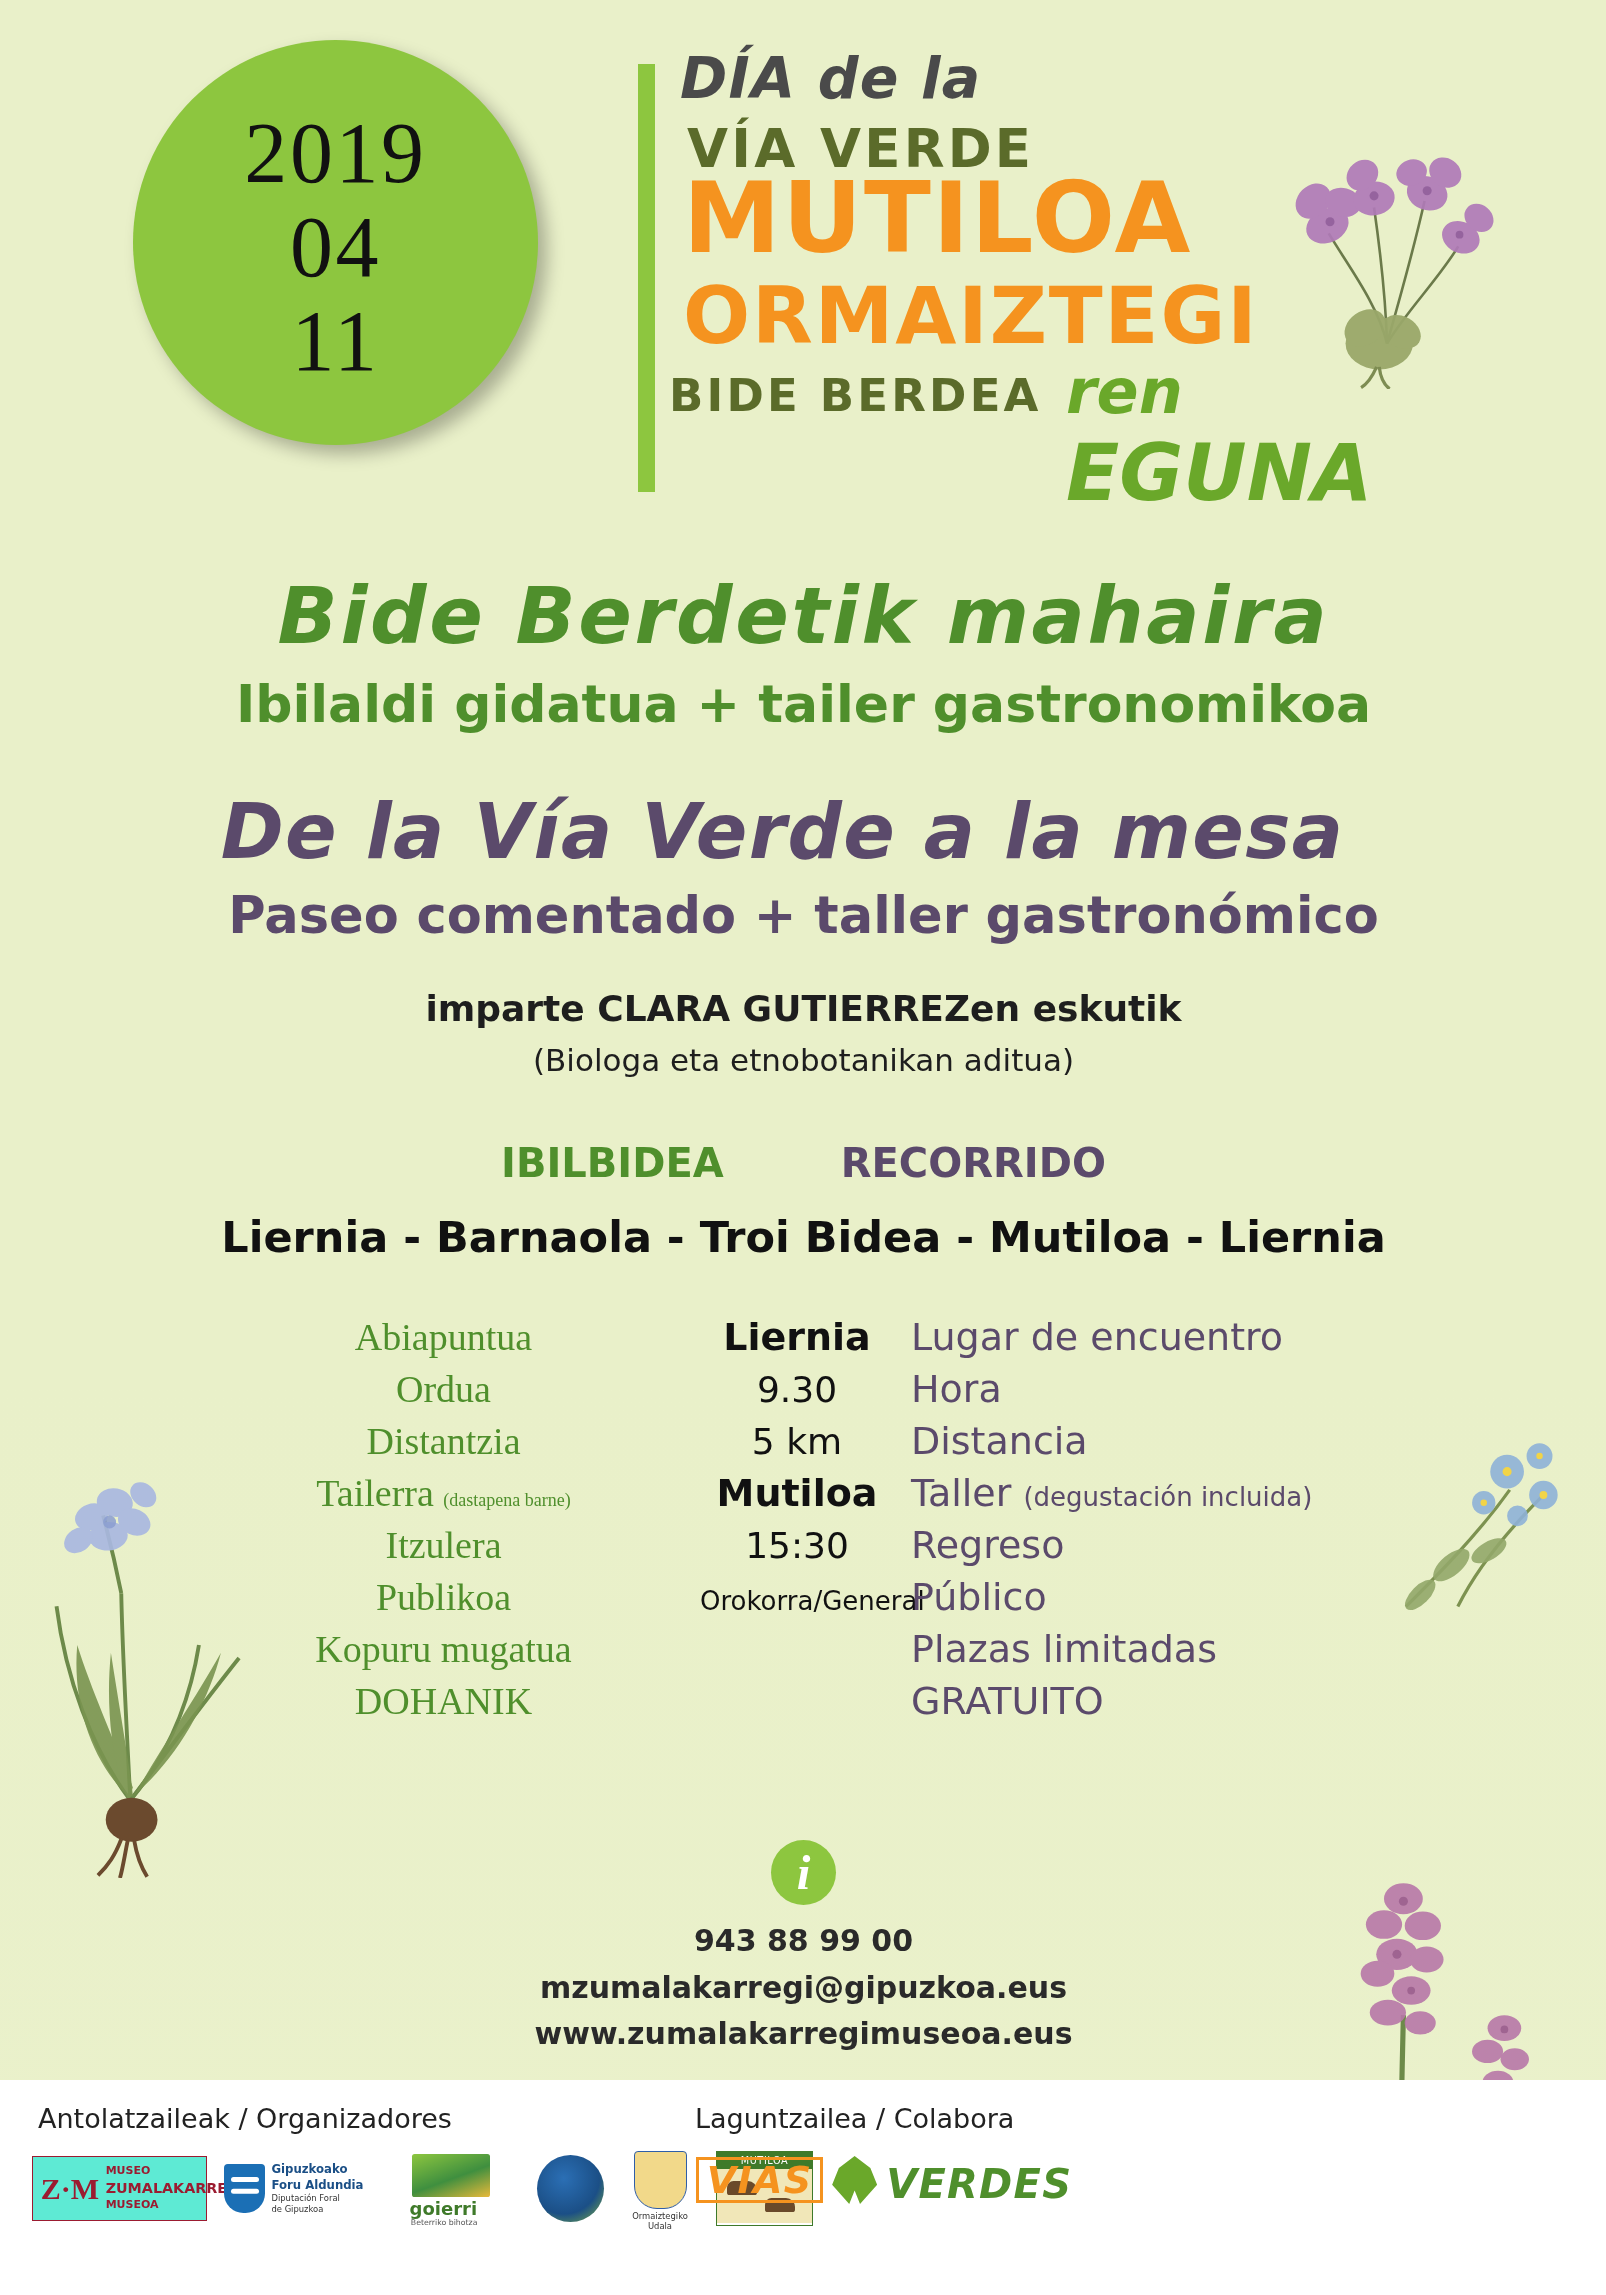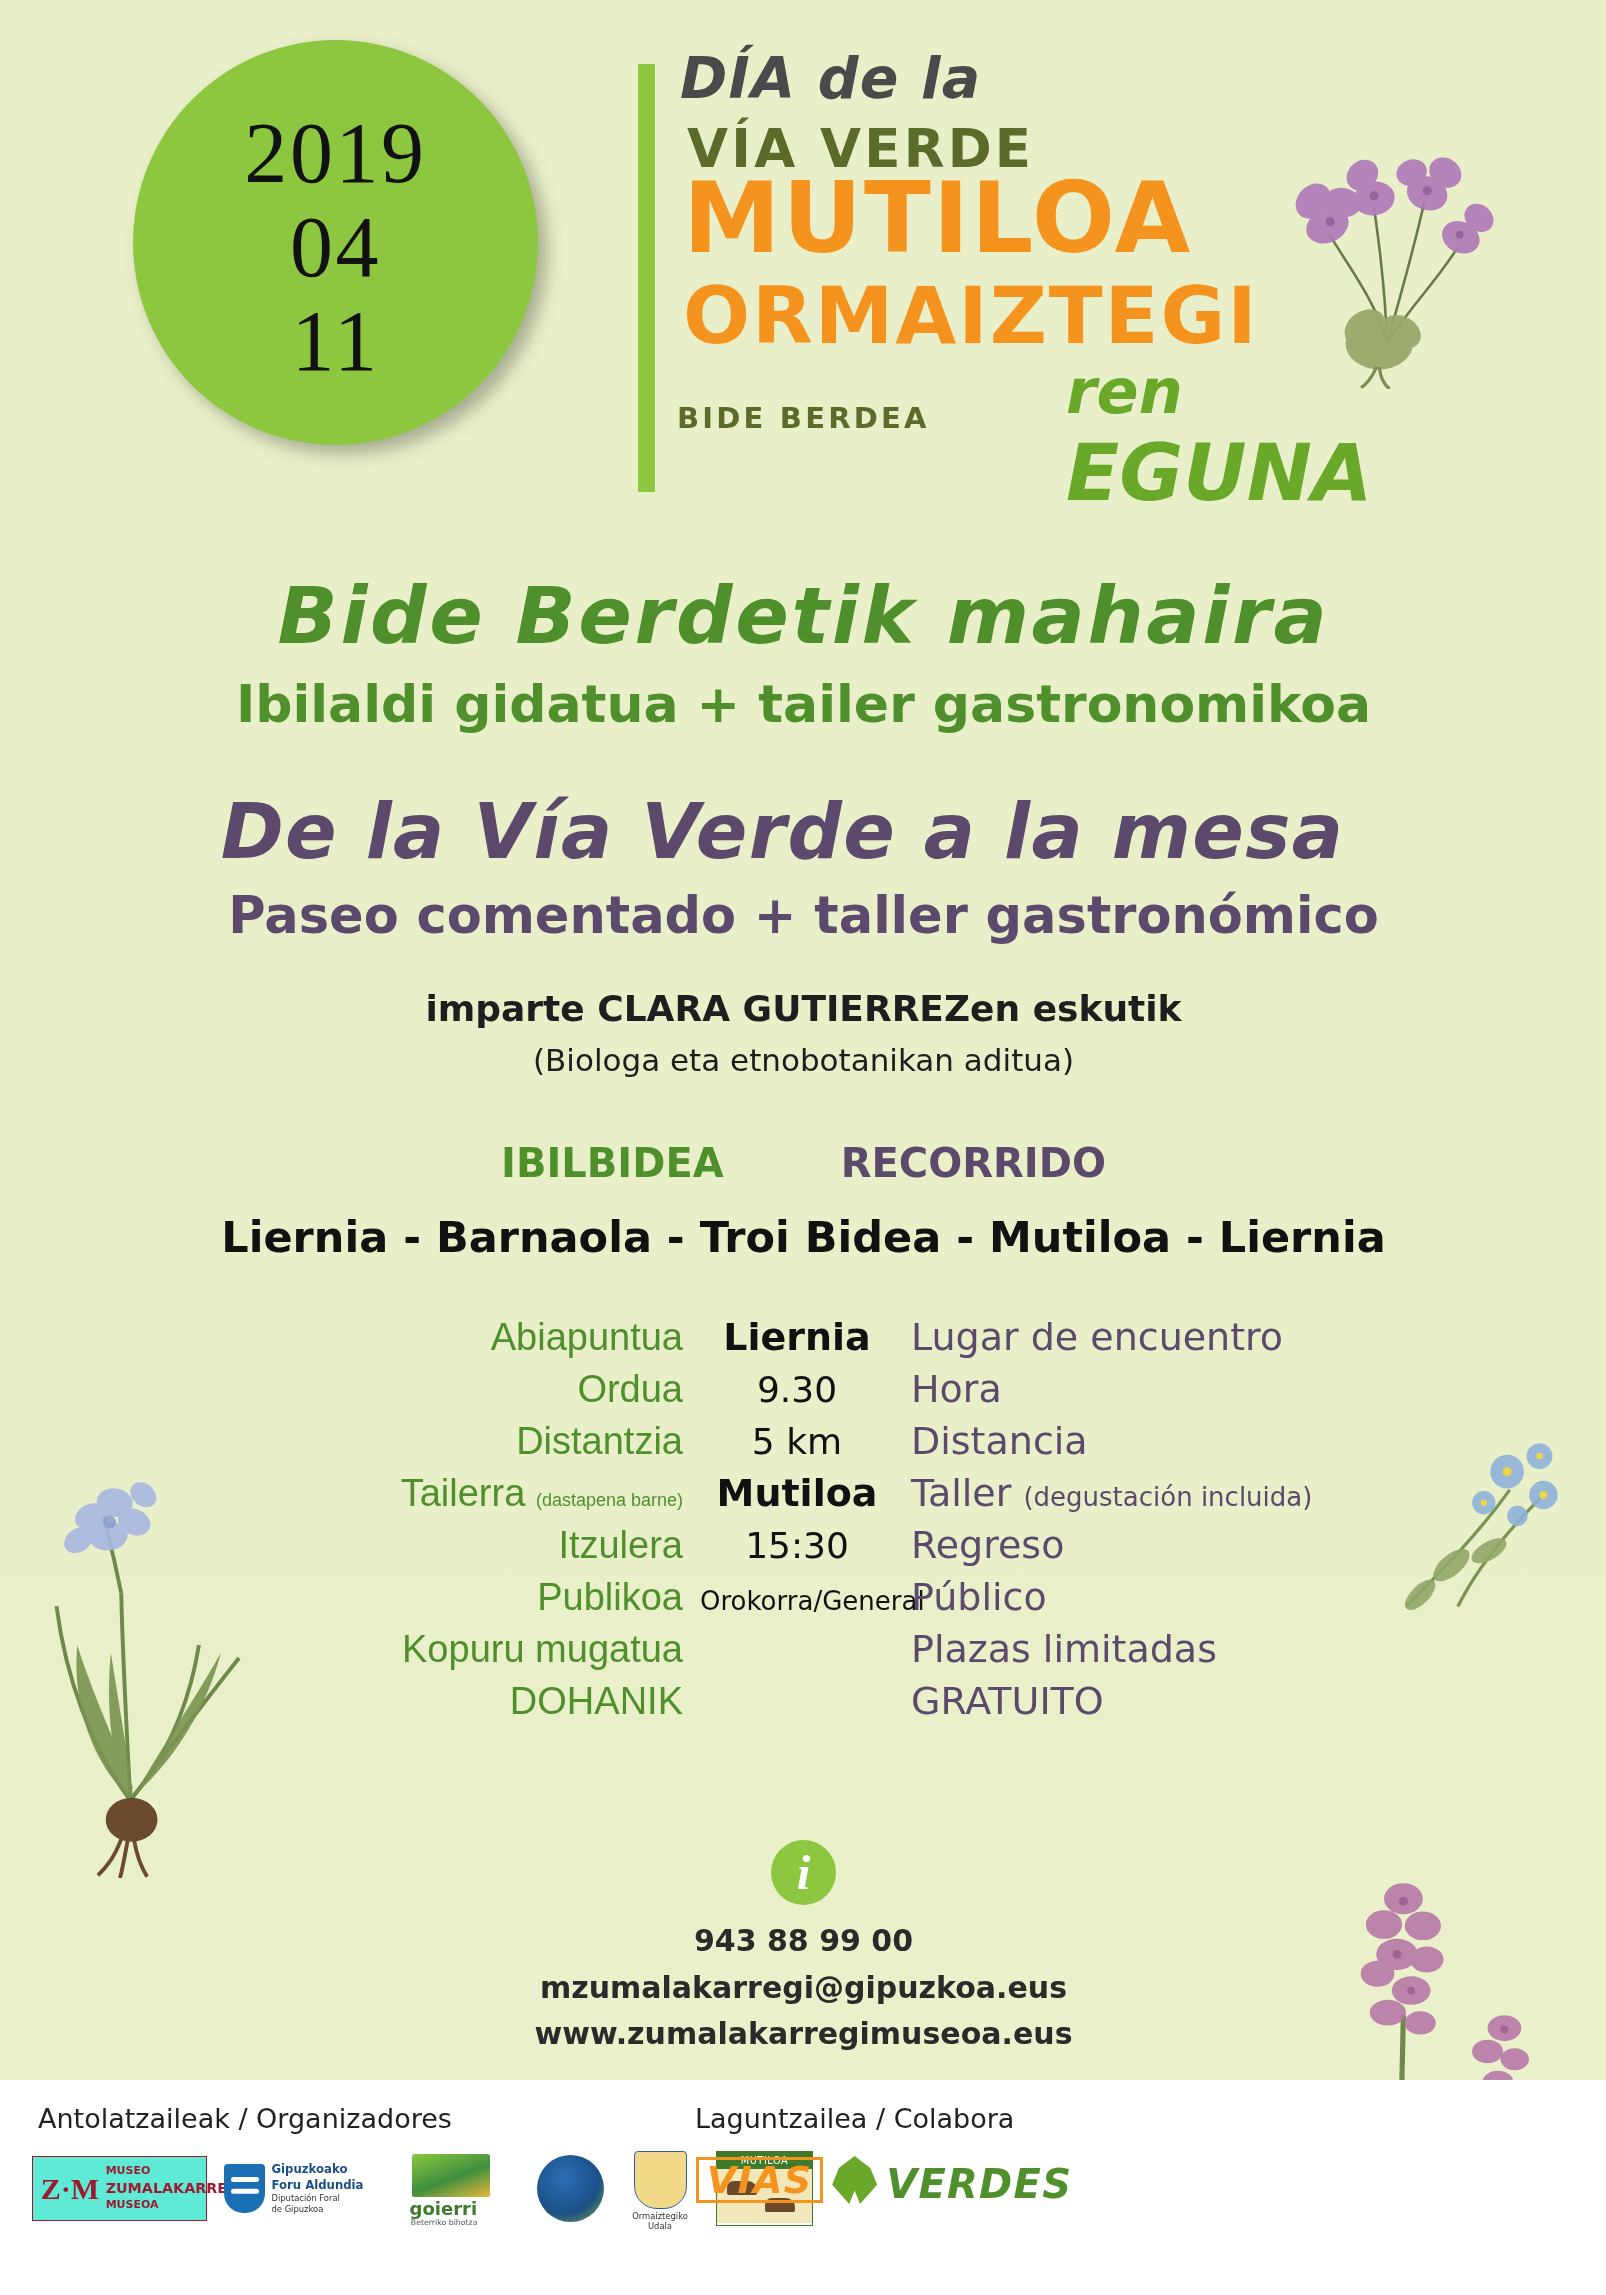--- a/index.html
+++ b/index.html
@@ -107,28 +107,27 @@
     left: 45px;
     top: 225px;
     font-family: "DejaVu Sans", sans-serif;
     font-size: 79px;
     font-weight: bold;
     color: #f5931f;
     letter-spacing: 1.9px;
   }
   .hdr-bideberdea {
     position: absolute;
-    left: 39px;
+    left: 31px;
     top: 324px;
     font-family: "DejaVu Sans", sans-serif;
-    font-size: 29px;
+    font-size: 45px;
     font-weight: bold;
     color: #5b6b2a;
     letter-spacing: 3.2px;
-    margin-top: 32px;
   }
   .hdr-reneguna {
     position: absolute;
     left: 428px;
     top: 310px;
     font-family: "DejaVu Sans", sans-serif;
     font-size: 62px;
     font-weight: bold;
     font-style: italic;
     color: #6aa82a;
@@ -243,23 +242,23 @@
     width: 1607px;
   }
   .drow {
     display: flex;
     align-items: baseline;
     justify-content: center;
     height: 52px;
   }
   .dcol-eus {
     width: 479px;
-    text-align: right;
+    text-align: center;
     padding-right: 17px;
-    font-family: Liberation Sans, sans-serif;
+    font-family: Liberation Serif, serif;
     font-size: 38px;
     color: #4f8f2c;
     white-space: nowrap;
   }
   .dcol-eus .small {
     font-size: 18px;
   }
   .dcol-mid {
     width: 194px;
     text-align: center;

